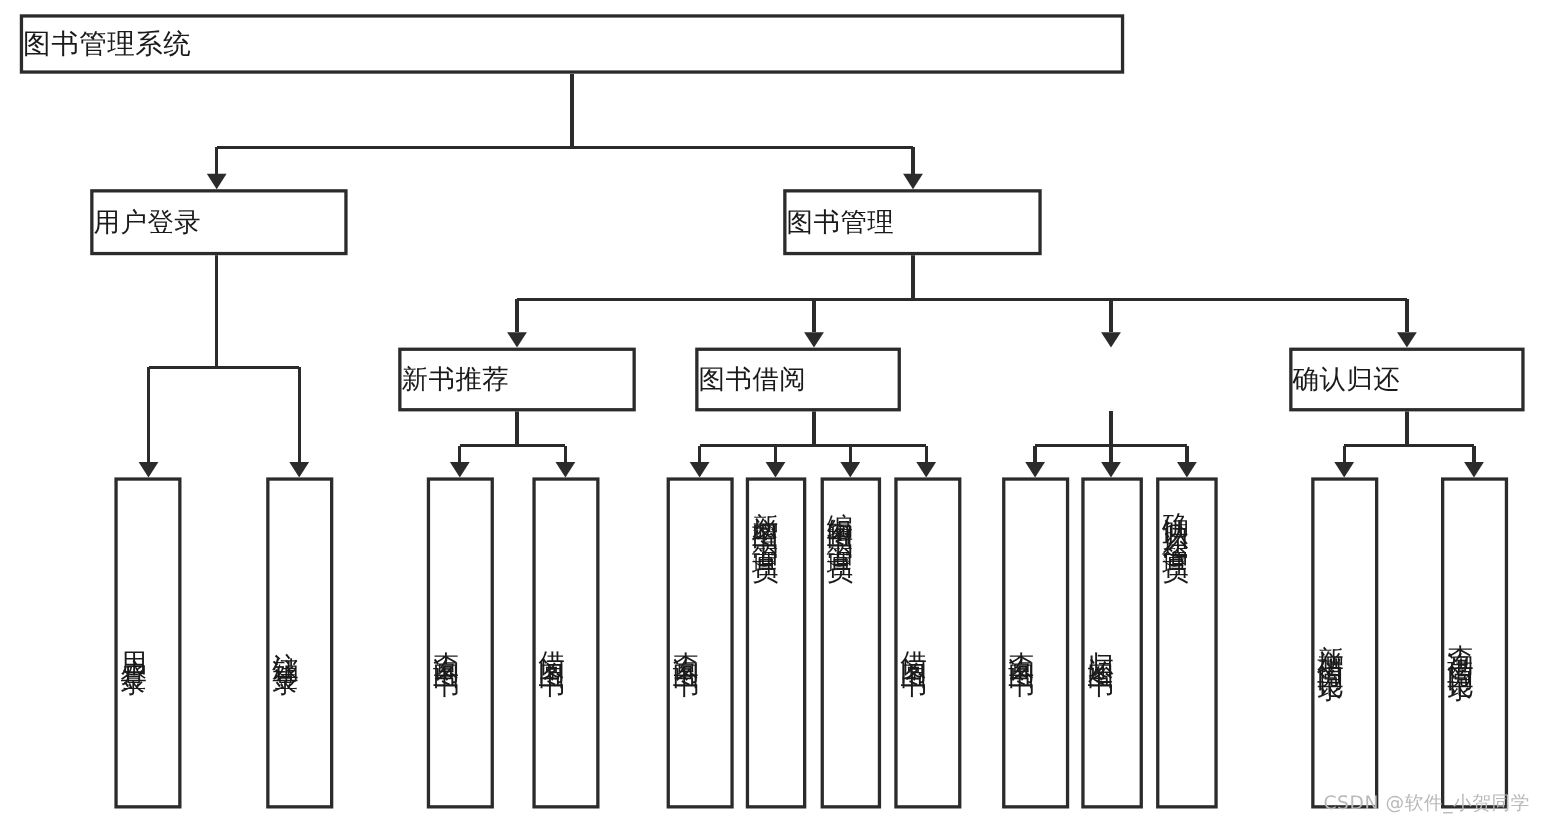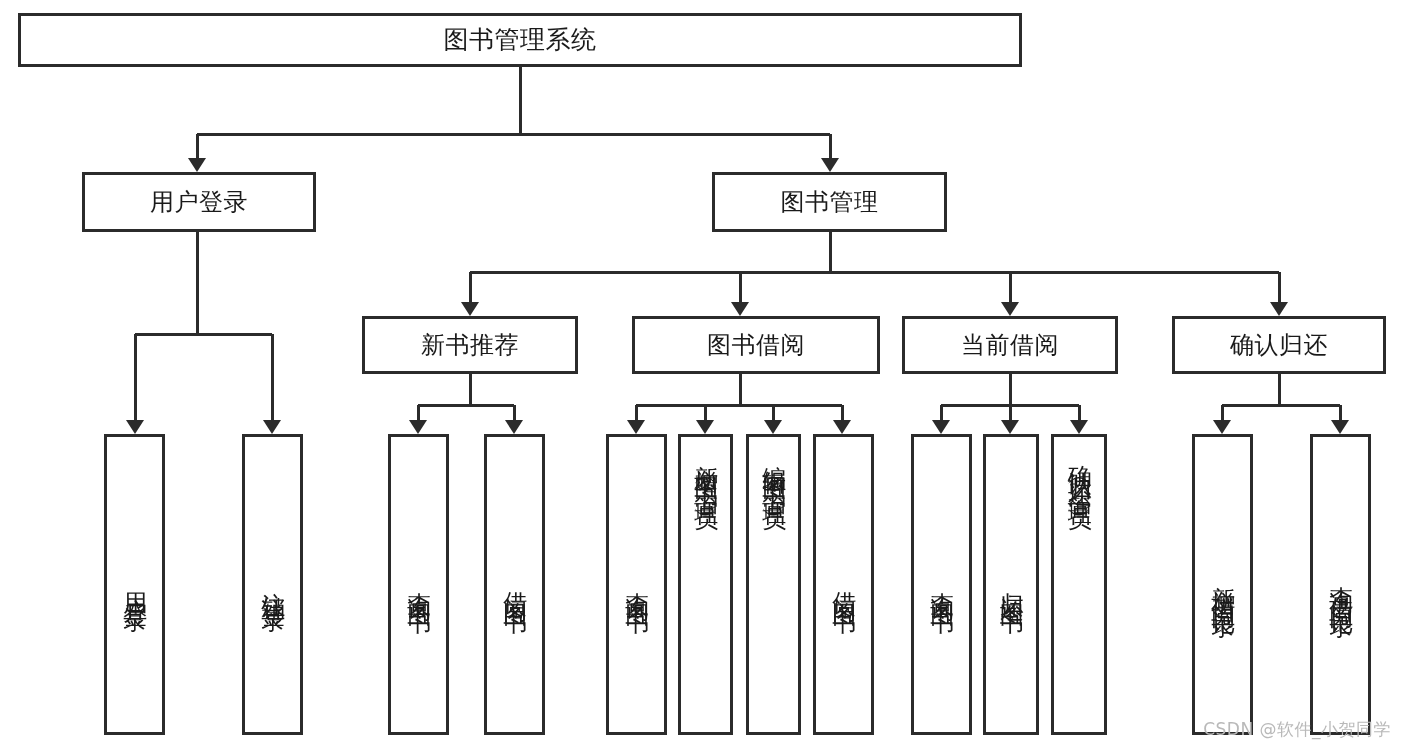--- a/index.html
+++ b/index.html
@@ -36,21 +36,21 @@
     fill: #2b2b2b;
   }
   
   .node {
     position: absolute;
     box-sizing: border-box;
     background: #ffffff;
     border: 3px solid #2b2b2b;
     display: flex;
     align-items: center;
-    justify-content: center;
+    justify-content: flex-start;
     color: #1a1a1a;
   }
   .node .label {
     display: block;
     line-height: 1.28;
     letter-spacing: 0.5px;
     white-space: pre;
   }
   
   .node.root {
@@ -172,27 +172,24 @@
   </div>
 
   <div class="node branch" style="left:712px; top:172px; width:235px; height:60px;">
     <span class="label">图书管理</span>
   </div>
 
   <div class="node branch" style="left:362px; top:316px; width:216px; height:58px;">
     <span class="label">新书推荐</span>
   </div>
 
-  <div class="node branch" style="left:632px; top:316px; width:248px; height:58px;">
+  <div class="node branch" style="left:632px; top:316px; width:187px; height:58px;">
     <span class="label">图书借阅</span>
   </div>
 
-  <div class="node branch" style="left:902px; top:316px; width:216px; height:58px;">
-    <span class="label">当前借阅</span>
-  </div>
 
   <div class="node branch" style="left:1172px; top:316px; width:214px; height:58px;">
     <span class="label">确认归还</span>
   </div>
 
   <div class="node leaf center" style="left:104px; top:434px; width:61px; height:301px;">
     <span class="label">用户登录</span>
   </div>
 
   <div class="node leaf center" style="left:242px; top:434px; width:61px; height:301px;">

